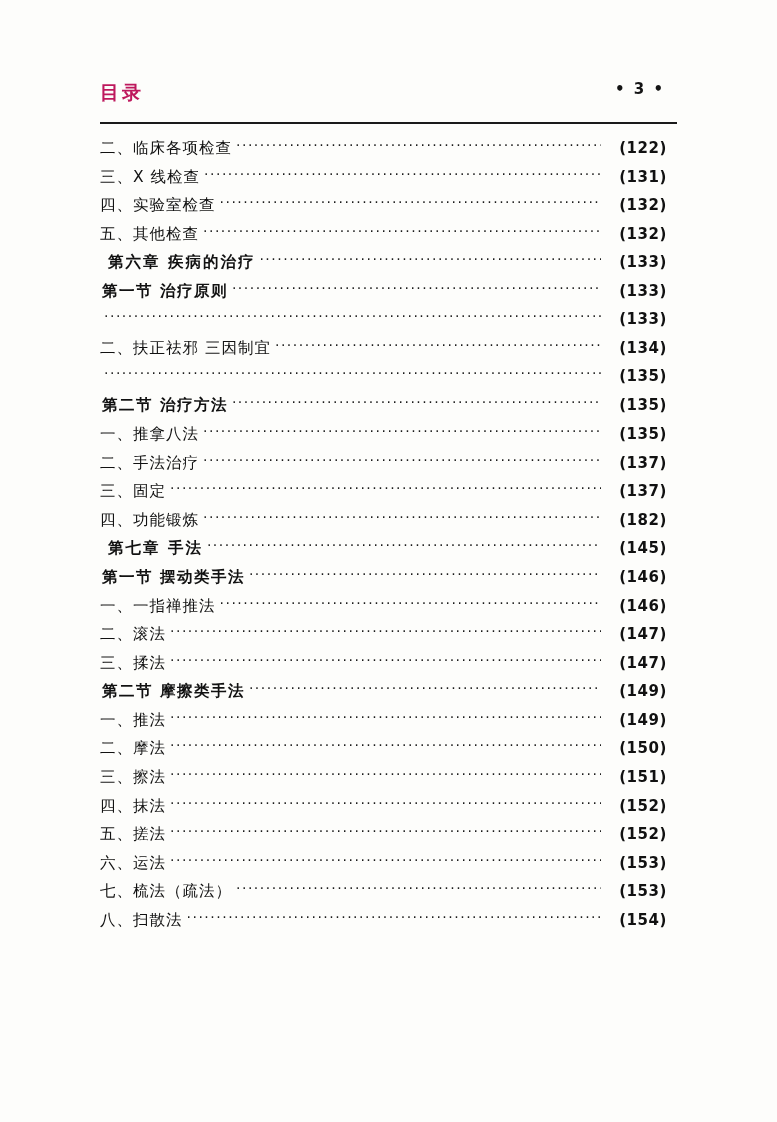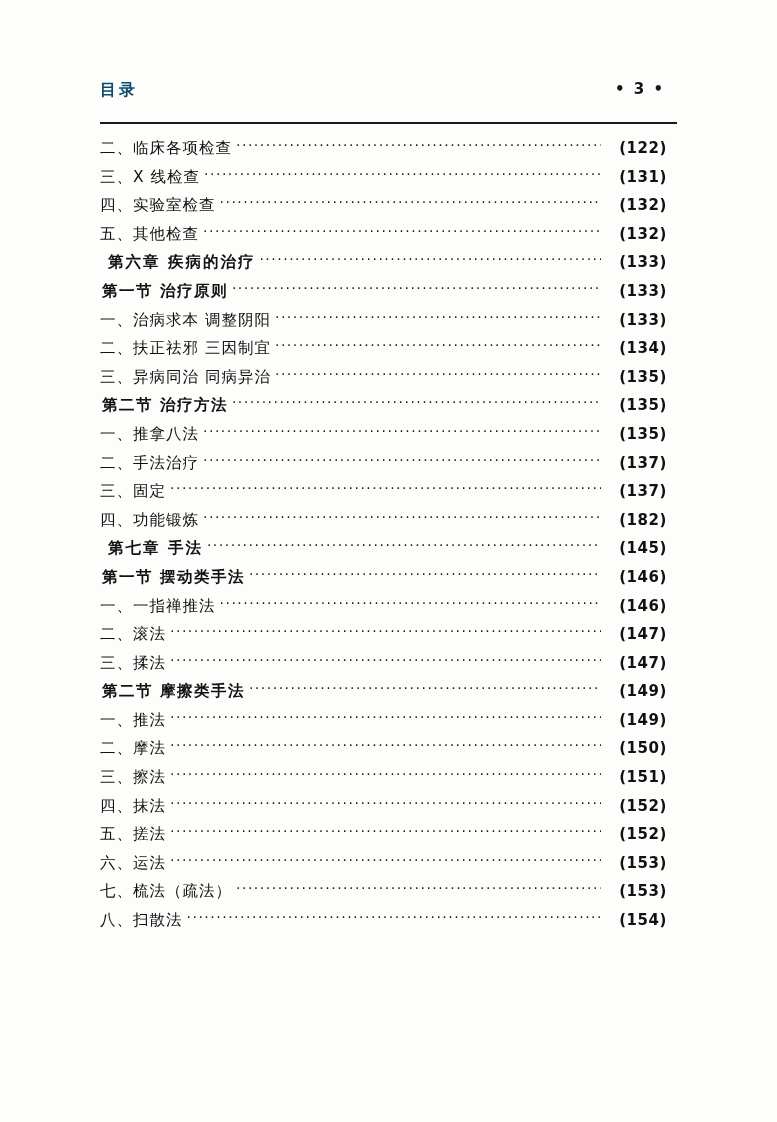--- a/index.html
+++ b/index.html
@@ -20,24 +20,24 @@
     position: absolute;
     top: 80px;
     left: 100px;
     right: 100px;
     height: 28px;
   }
   .header-title {
     position: absolute;
     left: 0;
     top: 0;
-    font-size: 16px;
+    font-size: 19px;
     letter-spacing: 3px;
     font-weight: 600;
-    color: #0c4a6e;
+    color: #be185d;
   }
   .header-page {
     position: absolute;
     right: 12px;
     top: 0;
     font-size: 15px;
     font-weight: 700;
     letter-spacing: 2px;
     color: #141414;
   }
@@ -144,31 +144,29 @@
         <span class="toc-label">第六章  疾病的治疗</span>
         <span class="toc-dots">·······················································································································</span>
         <span class="toc-page">(133)</span>
       </div>
       <div class="toc-row lvl-section">
         <span class="toc-label">第一节  治疗原则</span>
         <span class="toc-dots">·······················································································································</span>
         <span class="toc-page">(133)</span>
       </div>
       <div class="toc-row lvl-item">
-        <span class="toc-label">一、治病求本  调整阴阳</span>
         <span class="toc-dots">·······················································································································</span>
         <span class="toc-page">(133)</span>
       </div>
       <div class="toc-row lvl-item">
         <span class="toc-label">二、扶正祛邪  三因制宜</span>
         <span class="toc-dots">·······················································································································</span>
         <span class="toc-page">(134)</span>
       </div>
       <div class="toc-row lvl-item">
-        <span class="toc-label">三、异病同治  同病异治</span>
         <span class="toc-dots">·······················································································································</span>
         <span class="toc-page">(135)</span>
       </div>
       <div class="toc-row lvl-section">
         <span class="toc-label">第二节  治疗方法</span>
         <span class="toc-dots">·······················································································································</span>
         <span class="toc-page">(135)</span>
       </div>
       <div class="toc-row lvl-item">
         <span class="toc-label">一、推拿八法</span>

